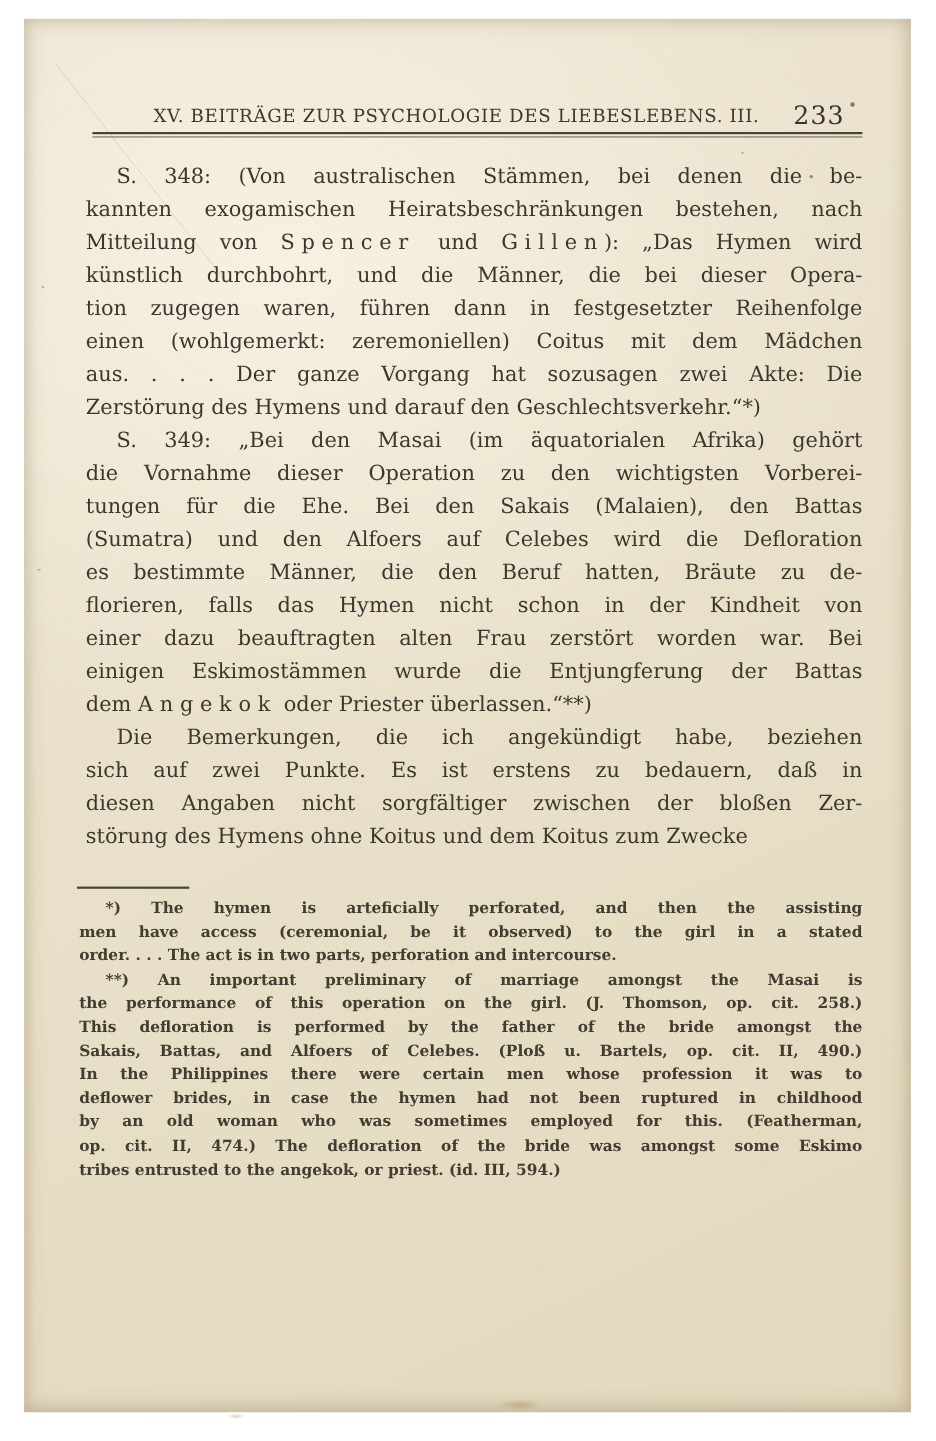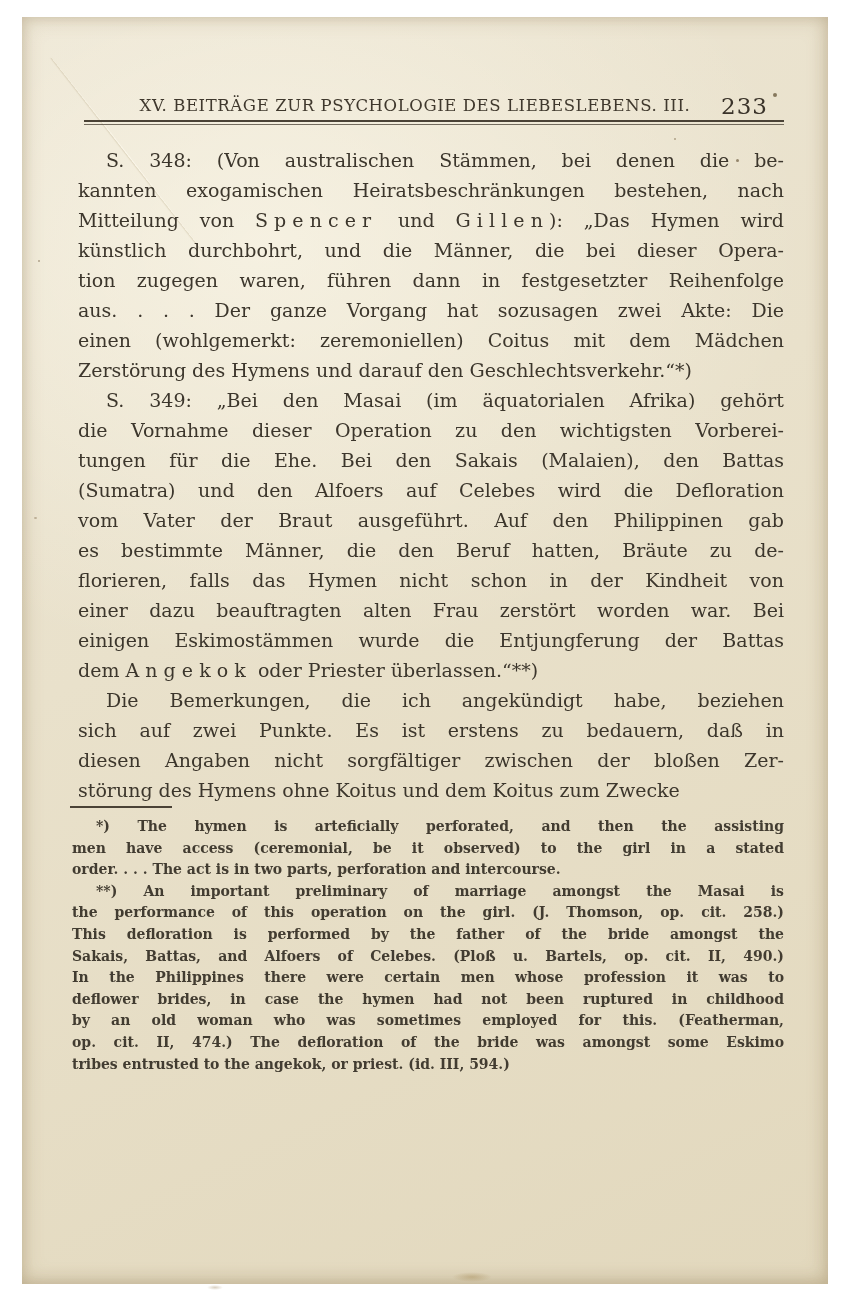--- a/index.html
+++ b/index.html
@@ -127,30 +127,29 @@
   <div class="rule rule-1"></div>
   <div class="rule rule-2"></div>
 
   <div class="body-text" id="body-text">
       <div class="para">
         <div class="line">S. 348: (Von australischen Stämmen, bei denen die be-</div>
         <div class="line">kannten exogamischen Heiratsbeschränkungen bestehen, nach</div>
         <div class="line">Mitteilung von <span class="gesperrt">Spencer</span> und <span class="gesperrt">Gillen</span>): „Das Hymen wird</div>
         <div class="line">künstlich durchbohrt, und die Männer, die bei dieser Opera-</div>
         <div class="line">tion zugegen waren, führen dann in festgesetzter Reihenfolge</div>
+        <div class="line">einen (wohlgemerkt: zeremoniellen) Coitus mit dem Mädchen</div>
         <div class="line">aus. . . . Der ganze Vorgang hat sozusagen zwei Akte: Die</div>
-        <div class="line">einen (wohlgemerkt: zeremoniellen) Coitus mit dem Mädchen</div>
         <div class="line">Zerstörung des Hymens und darauf den Geschlechtsverkehr.“*)</div>
       </div>
       <div class="para">
         <div class="line">S. 349: „Bei den Masai (im äquatorialen Afrika) gehört</div>
         <div class="line">die Vornahme dieser Operation zu den wichtigsten Vorberei-</div>
         <div class="line">tungen für die Ehe. Bei den Sakais (Malaien), den Battas</div>
         <div class="line">(Sumatra) und den Alfoers auf Celebes wird die Defloration</div>
-        <div class="line">vom Vater der Braut ausgeführt. Auf den Philippinen gab</div>
         <div class="line">es bestimmte Männer, die den Beruf hatten, Bräute zu de-</div>
         <div class="line">florieren, falls das Hymen nicht schon in der Kindheit von</div>
         <div class="line">einer dazu beauftragten alten Frau zerstört worden war. Bei</div>
         <div class="line">einigen Eskimostämmen wurde die Entjungferung der Battas</div>
         <div class="line">dem <span class="gesperrt">Angekok</span> oder Priester überlassen.“**)</div>
       </div>
       <div class="para">
         <div class="line">Die Bemerkungen, die ich angekündigt habe, beziehen</div>
         <div class="line">sich auf zwei Punkte. Es ist erstens zu bedauern, daß in</div>
         <div class="line">diesen Angaben nicht sorgfältiger zwischen der bloßen Zer-</div>

